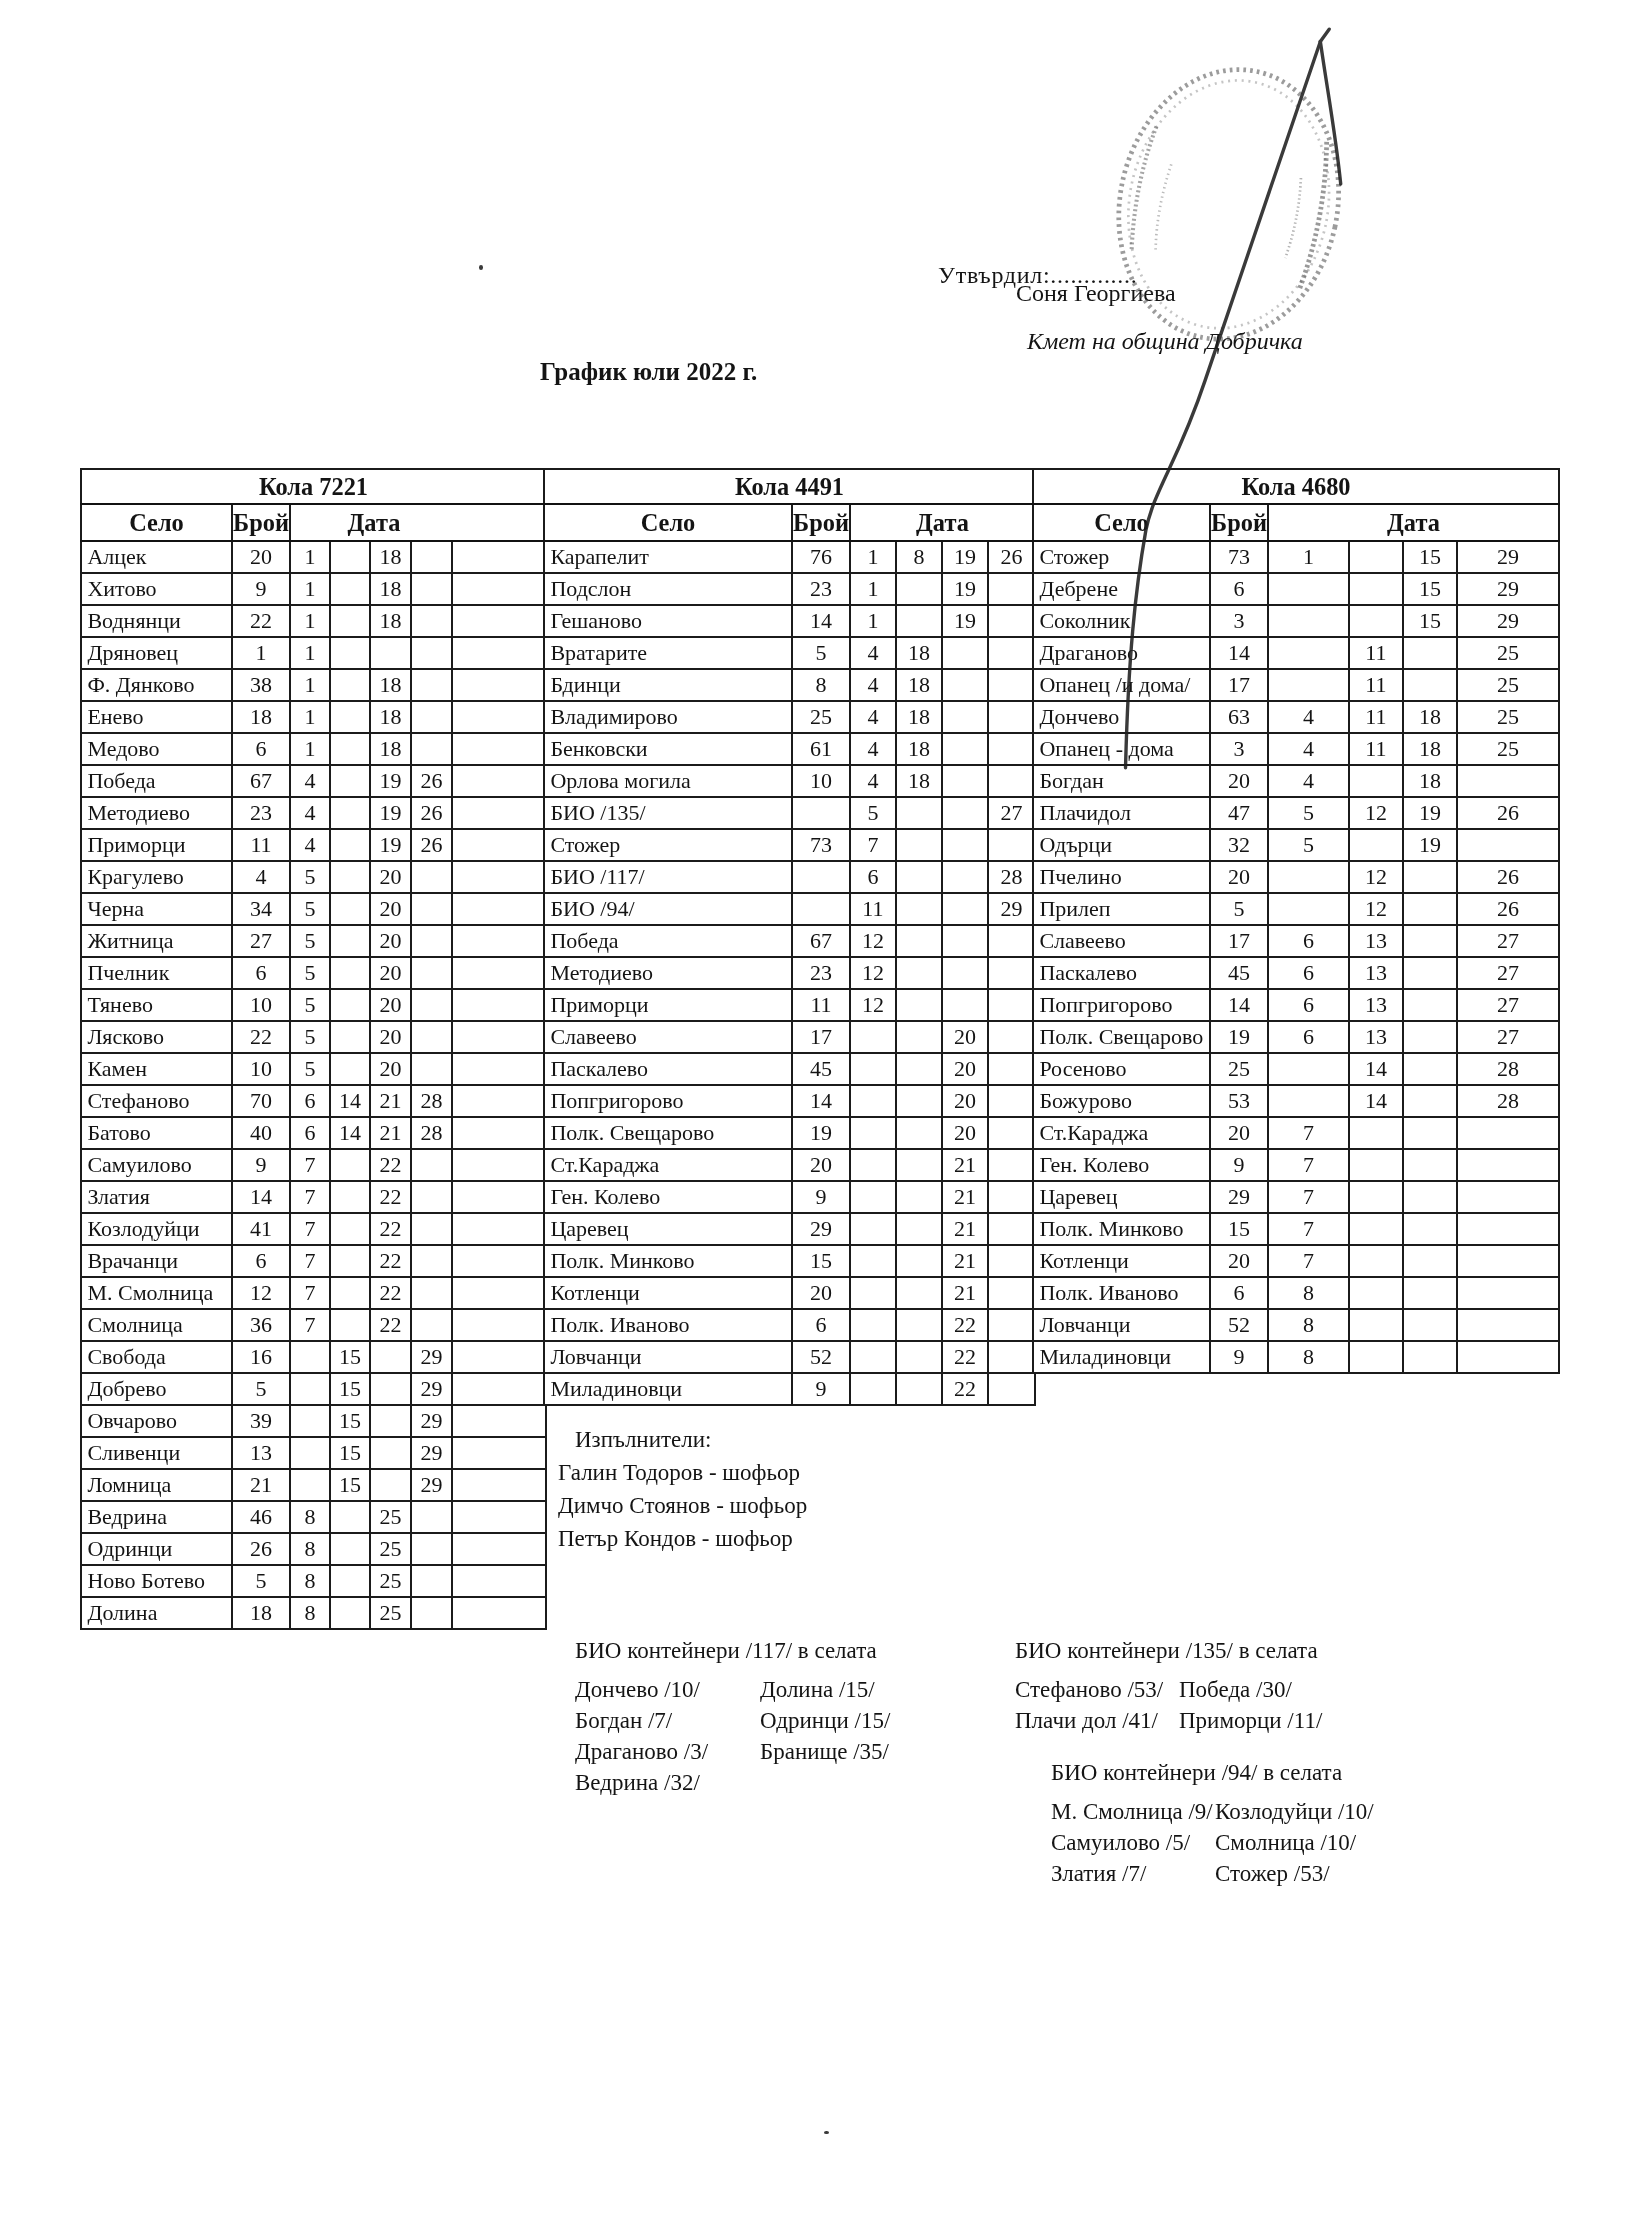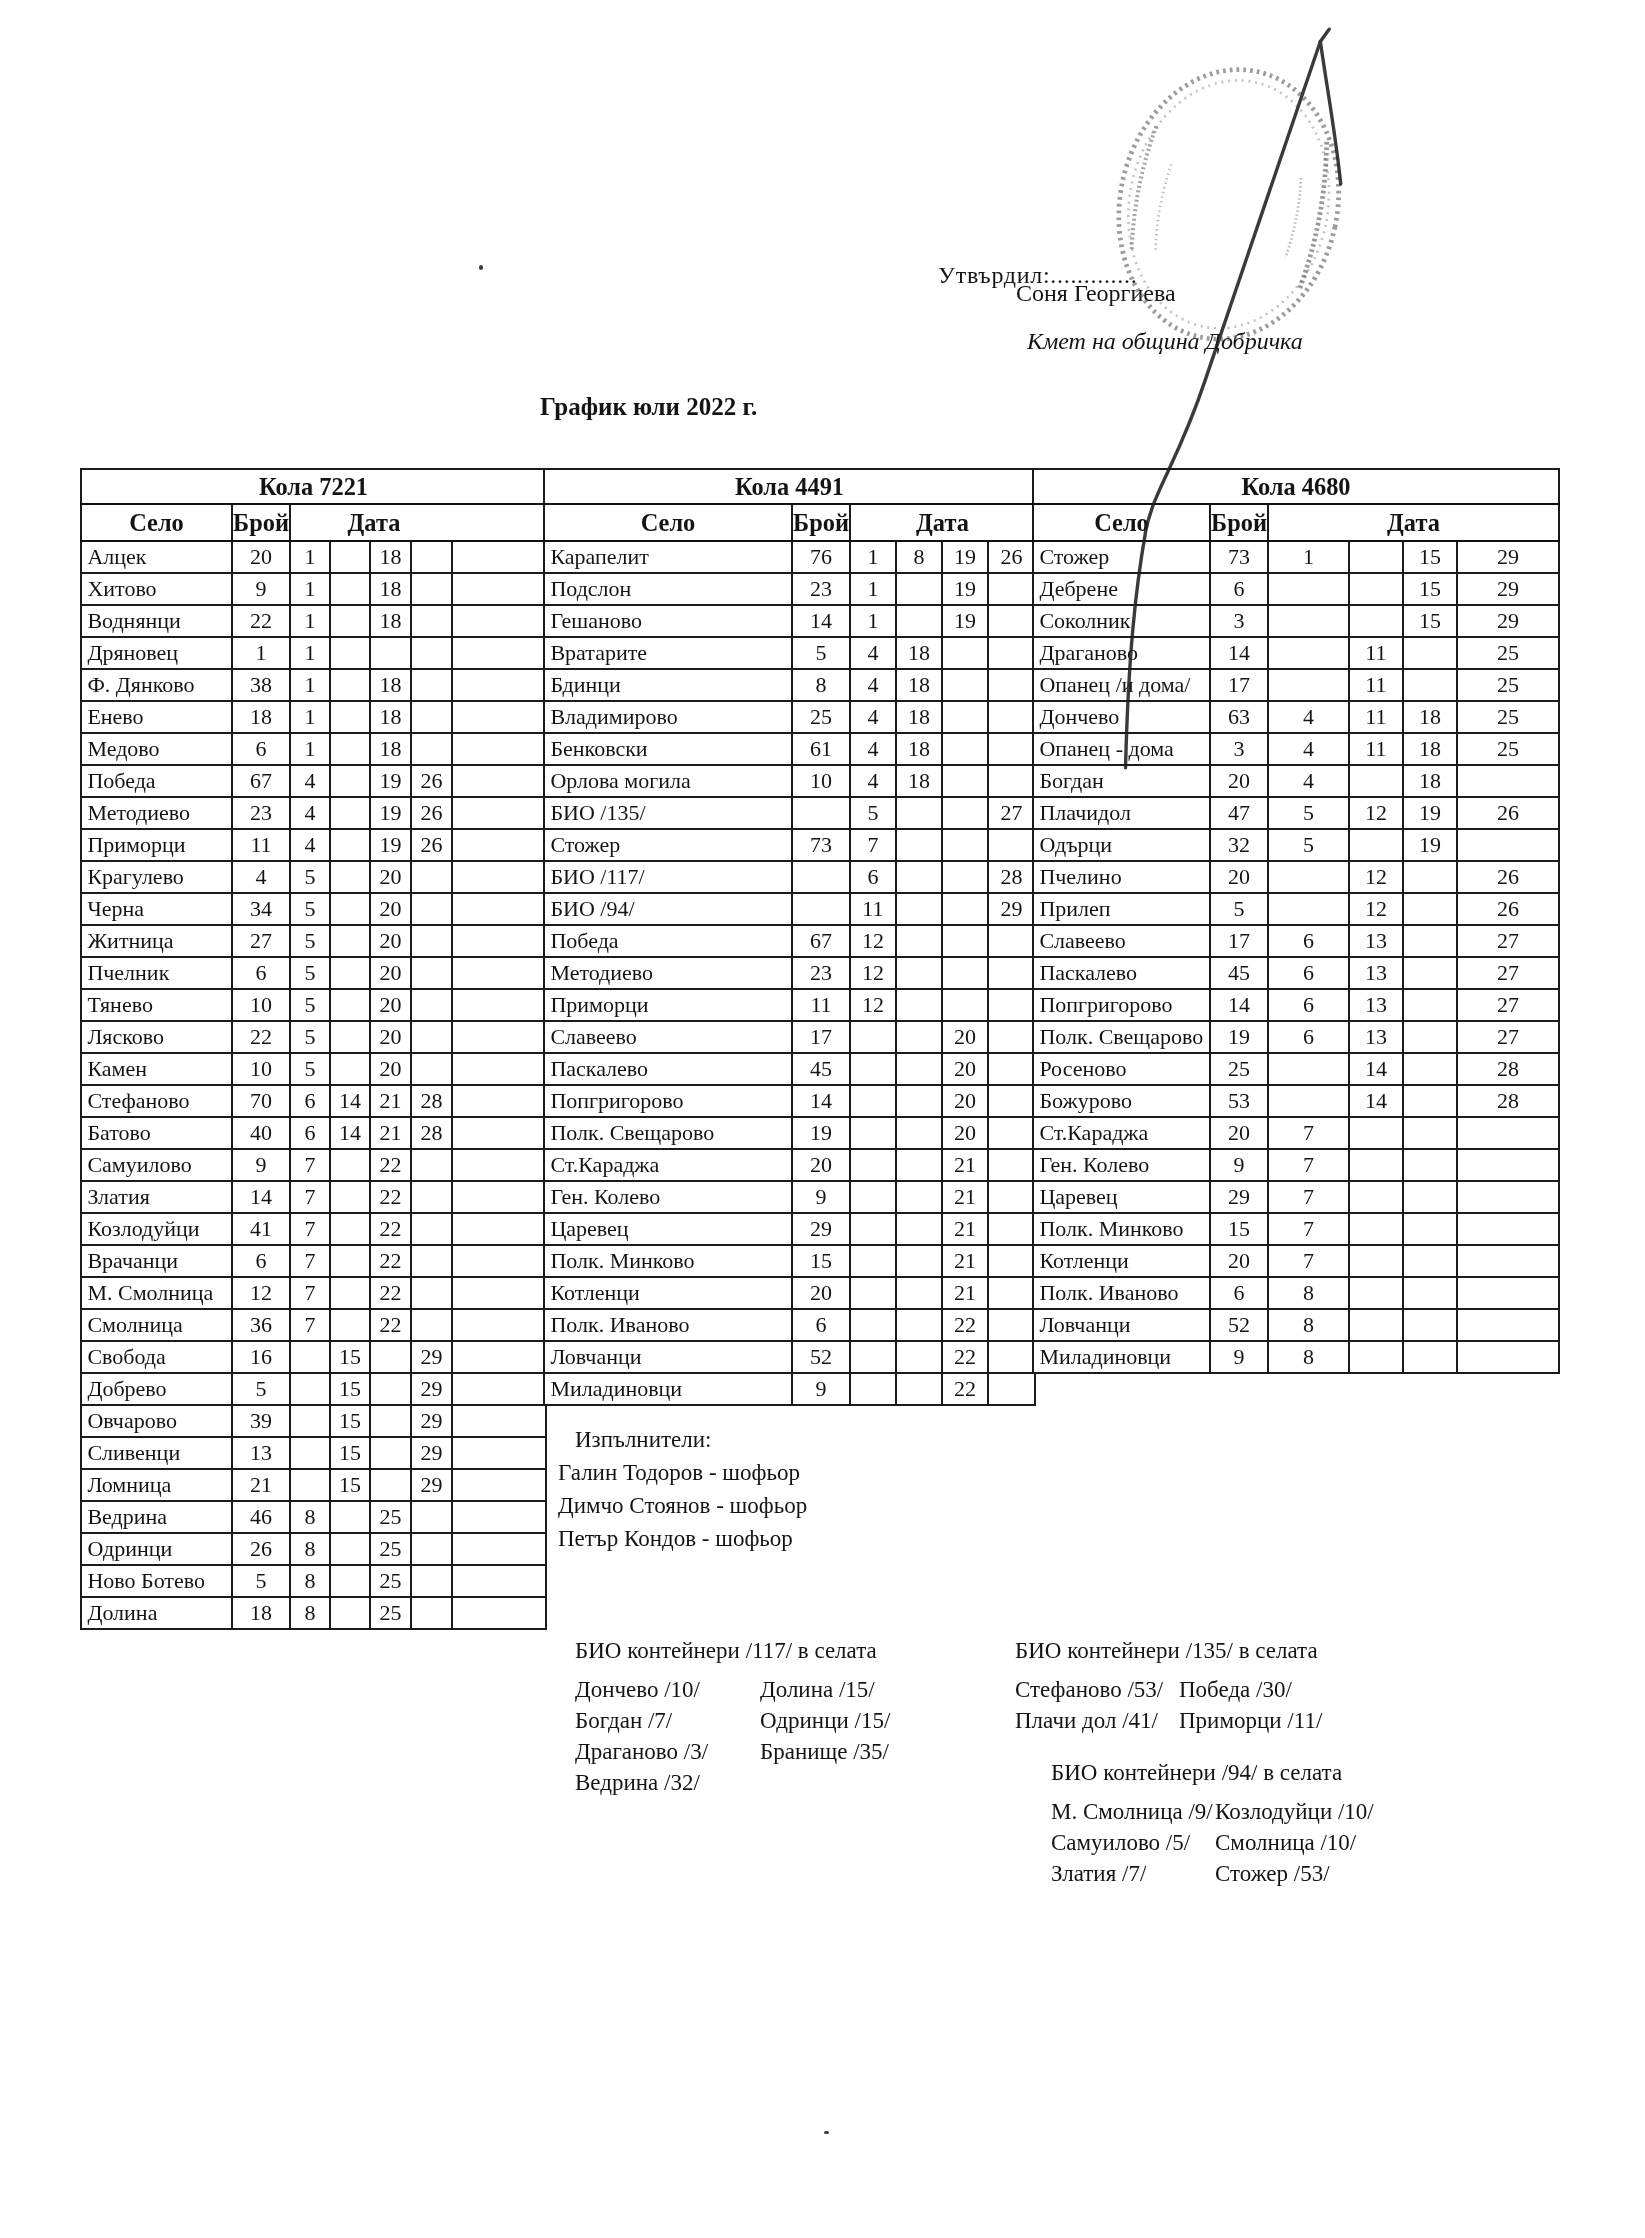--- a/index.html
+++ b/index.html
@@ -7,21 +7,21 @@
     width:1646px;height:2239px;background:#ffffff;position:relative;
     font-family:"Liberation Serif","DejaVu Serif",serif;color:#141414;
     overflow:hidden;
   }
   .abs{position:absolute;}
 
   
   #approved-label{left:938px;top:262px;font-size:24px;letter-spacing:0.7px;}
   #approved-name{left:1016px;top:280px;font-size:24px;}
   #approved-role{left:1027px;top:328px;font-size:24px;font-style:italic;}
-  #doc-title{left:540px;top:358px;font-size:25px;font-weight:bold;margin-top:35px;}
+  #doc-title{left:540px;top:358px;font-size:25px;font-weight:bold;}
 
   
   table.sched{
     position:absolute;top:428px;border-collapse:collapse;table-layout:fixed;
     border:2.7px solid #121212;background:#fff;margin-top:40px;
   }
   #table-7221{left:80px;}
   #table-4491{left:543px;}
   #table-4680{left:1032px;}
   .sched th,.sched td{

